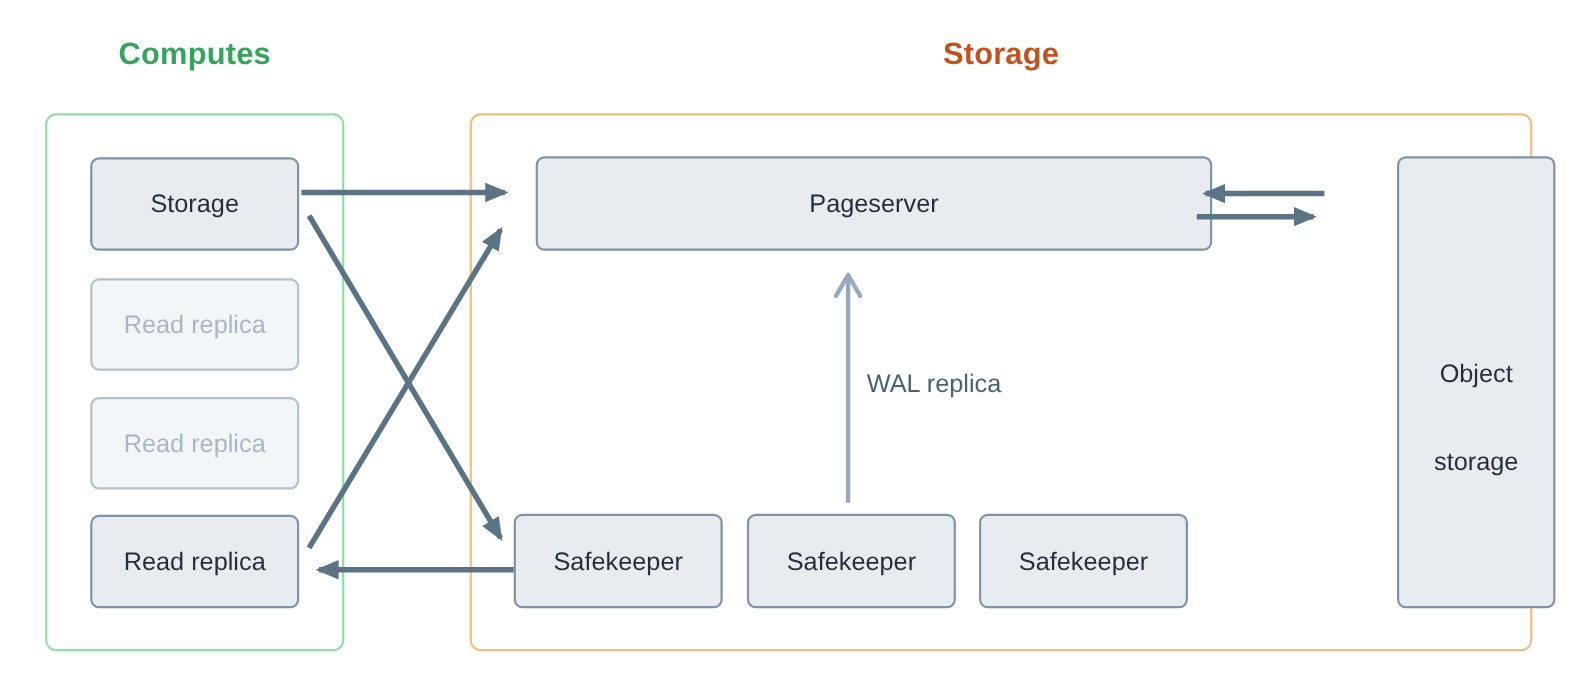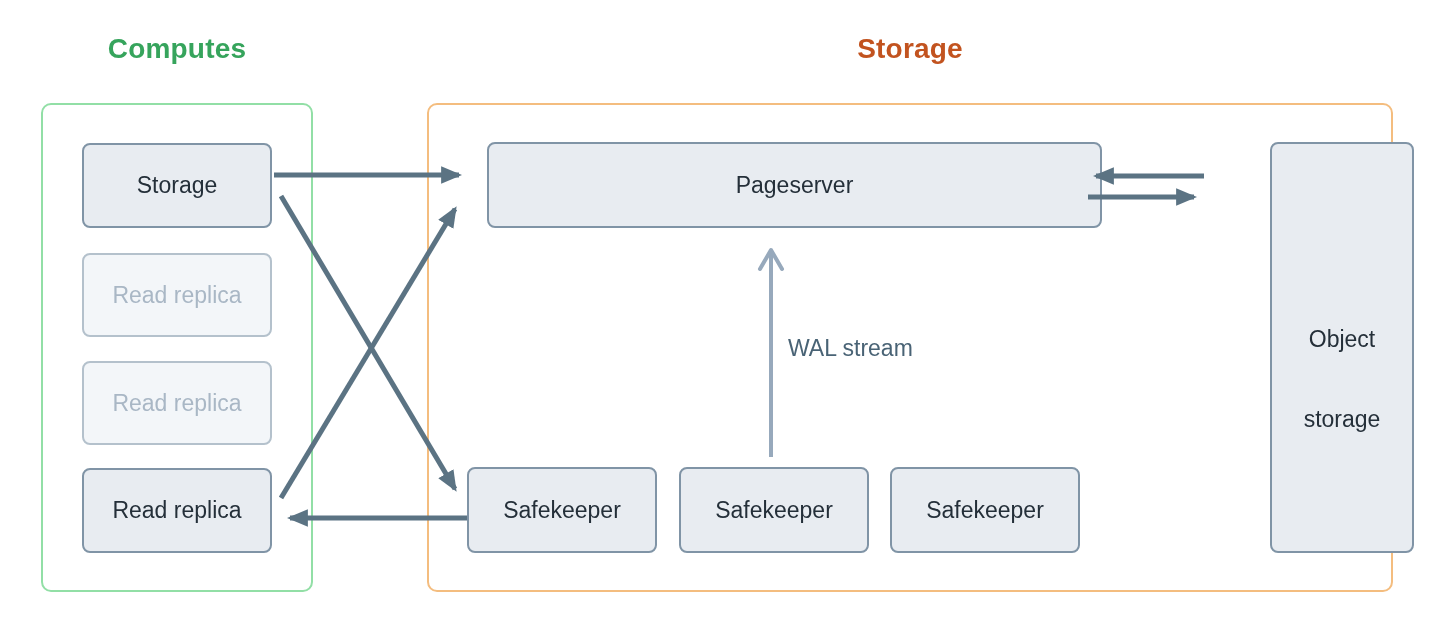--- a/index.html
+++ b/index.html
@@ -156,15 +156,15 @@
 
     <line class="edge" x1="274" y1="175" x2="459" y2="175" marker-end="url(#arrow-dark)"></line>
     <line class="edge" x1="281" y1="196" x2="455" y2="489" marker-end="url(#arrow-dark)"></line>
     <line class="edge" x1="281" y1="498" x2="455" y2="209" marker-end="url(#arrow-dark)"></line>
     <line class="edge" x1="467" y1="518" x2="290" y2="518" marker-end="url(#arrow-dark)"></line>
     <line class="edge" x1="1204" y1="176" x2="1096" y2="176" marker-end="url(#arrow-dark)"></line>
     <line class="edge" x1="1088" y1="197" x2="1194" y2="197" marker-end="url(#arrow-dark)"></line>
     <line class="edge-wal" x1="771" y1="457" x2="771" y2="250" marker-end="url(#arrow-wal)"></line>
   </svg>
 
-  <div class="wal-label">WAL stream</div>
+  <div class="wal-label">WAL replica</div>
 
 </div>
 
 </body></html>

